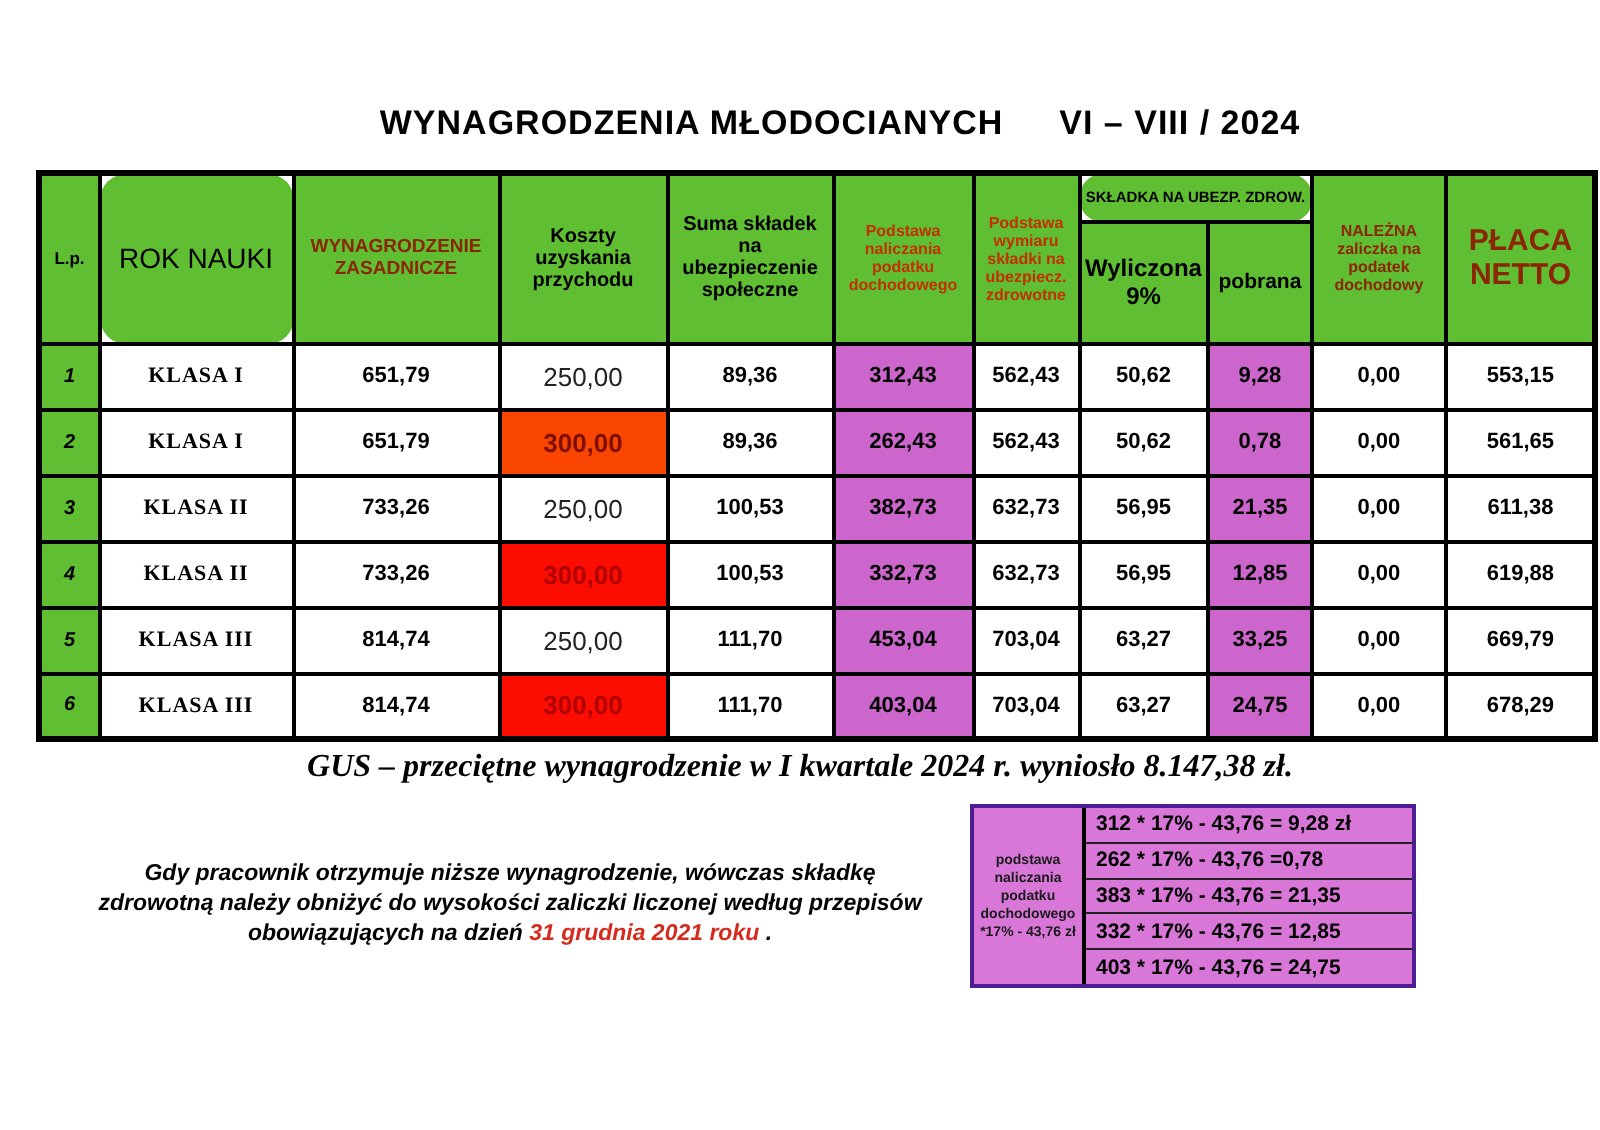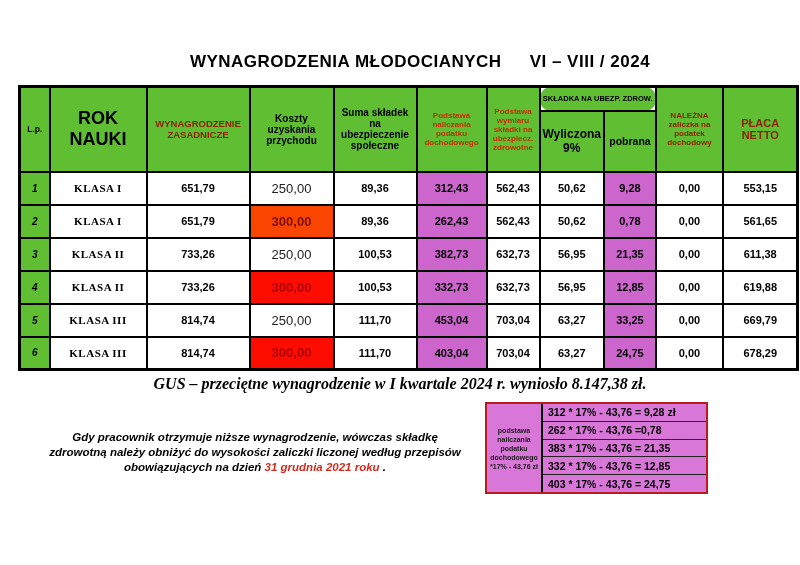--- a/index.html
+++ b/index.html
@@ -21,31 +21,31 @@
   table.main th, table.main td{
     border:2px solid #000;text-align:center;vertical-align:middle;
     padding:0 2px;overflow:hidden;
   }
   thead th{background:var(--green,#5FBE32);}
   tr.hrow1{height:24px;}
   tr.hrow2{height:61px;}
   tbody tr{height:33px;background:#fff;}
 
   .h-lp{font-size:8.5px;font-weight:bold;}
-  .h-rok{font-size:18px;font-weight:bold;}
+  .h-rok{font-size:14px;font-weight:normal;border-radius:13px;}
   .h-wyn{font-size:9.5px;font-weight:bold;color:var(--dark-red,#8B2500);}
   .h-koszty{font-size:10px;font-weight:bold;}
   .h-suma{font-size:10px;font-weight:bold;}
   .h-podstawa{font-size:8px;font-weight:bold;color:var(--red-text,#C33000);}
   .h-wymiar{font-size:8px;font-weight:bold;color:var(--red-text,#C33000);}
   .h-skladka{font-size:7.5px;font-weight:bold;border-radius:11px;}
   .h-wyliczona{font-size:12px;font-weight:bold;}
   .h-pobrana{font-size:10.5px;font-weight:bold;}
   .h-nalezna{font-size:8px;font-weight:bold;color:var(--dark-red,#8B2500);}
-  .h-placa{font-size:11px;font-weight:bold;color:var(--dark-red,#7B2F00);}
+  .h-placa{font-size:15px;font-weight:bold;color:var(--dark-red,#7B2F00);}
 
   .c-lp{background:var(--green,#5FBE32);font-weight:bold;font-style:italic;font-size:10px;}
   .c-rok{font-family:"Liberation Serif", serif;font-weight:bold;font-size:11px;letter-spacing:.5px;}
   .c-num{font-weight:bold;font-size:11px;}
   .c-koszty{font-weight:normal;font-size:13px;color:#222;}
   .c-violet{background:var(--violet,#CC66CC);font-weight:bold;font-size:11px;}
   .hl-orange{background:var(--orange-red,#F94500);color:#7F1000;font-weight:bold;}
   .hl-red{background:var(--red,#FC0D00);color:#B00000;font-weight:bold;}
 
   .gus-line{
@@ -54,21 +54,21 @@
     font-size:16px;
   }
   .warning-note{
     position:absolute;top:430px;left:35px;width:440px;text-align:center;
     font-weight:bold;font-style:italic;font-size:11.5px;line-height:15px;
   }
   .warning-note .red{color:var(--note-red,#D42B1E);}
 
   .calc-box{
     position:absolute;left:485px;top:402px;width:223px;height:92px;
-    background:var(--pink,#D977D9);border:2px solid #b91c1c;
+    background:var(--pink,#D977D9);border:2px solid #4c1d95;
     display:flex;box-sizing:border-box;
   }
   .calc-label{
     width:56px;border-right:2px solid #000;display:flex;align-items:center;
     justify-content:center;text-align:center;font-size:7px;font-weight:bold;
     line-height:9px;padding:2px;box-sizing:border-box;color:#1a1a1a;
   }
   .calc-rows{flex:1;display:flex;flex-direction:column;}
   .calc-row{
     flex:1;display:flex;align-items:center;padding-left:5px;

